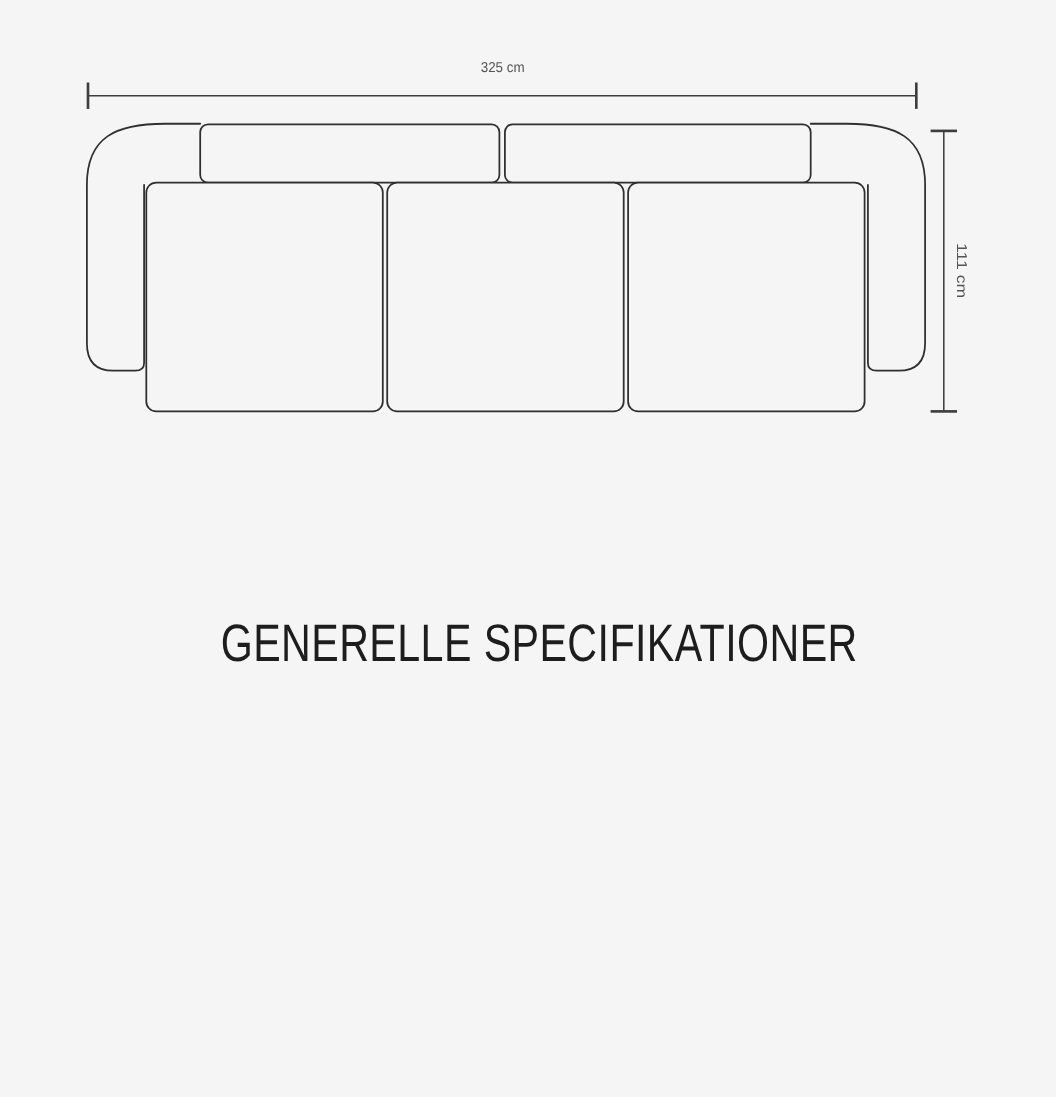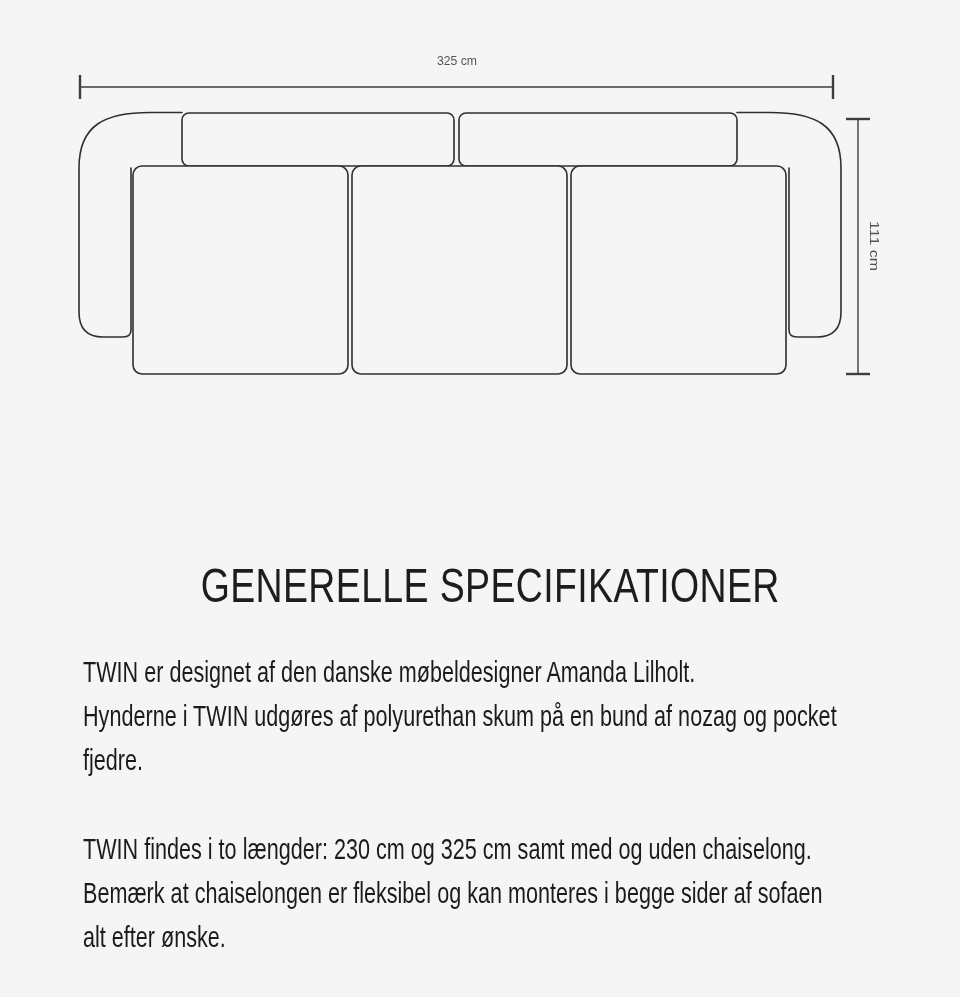--- a/index.html
+++ b/index.html
@@ -111,25 +111,15 @@
       <line class="dim-tick" x1="846" y1="119" x2="870" y2="119"></line>
       <line class="dim-tick" x1="846" y1="374" x2="870" y2="374"></line>
       <text class="dim-label" x="870" y="246" text-anchor="middle" textLength="50" lengthAdjust="spacingAndGlyphs" transform="rotate(90 870 246)">111 cm</text>
     </g>
   </svg>
 
   <h1 class="page-title">
     <span class="squeeze">GENERELLE SPECIFIKATIONER</span>
   </h1>
 
-  <p class="spec-paragraph para-1">
-    <span class="squeeze">TWIN er designet af den danske møbeldesigner Amanda Lilholt.
-Hynderne i TWIN udgøres af polyurethan skum på en bund af nozag og pocket
-fjedre.</span>
-  </p>
 
-  <p class="spec-paragraph para-2">
-    <span class="squeeze">TWIN findes i to længder: 230 cm og 325 cm samt med og uden chaiselong.
-Bemærk at chaiselongen er fleksibel og kan monteres i begge sider af sofaen
-alt efter ønske.</span>
-  </p>
 
 </div>
 
 </body></html>

